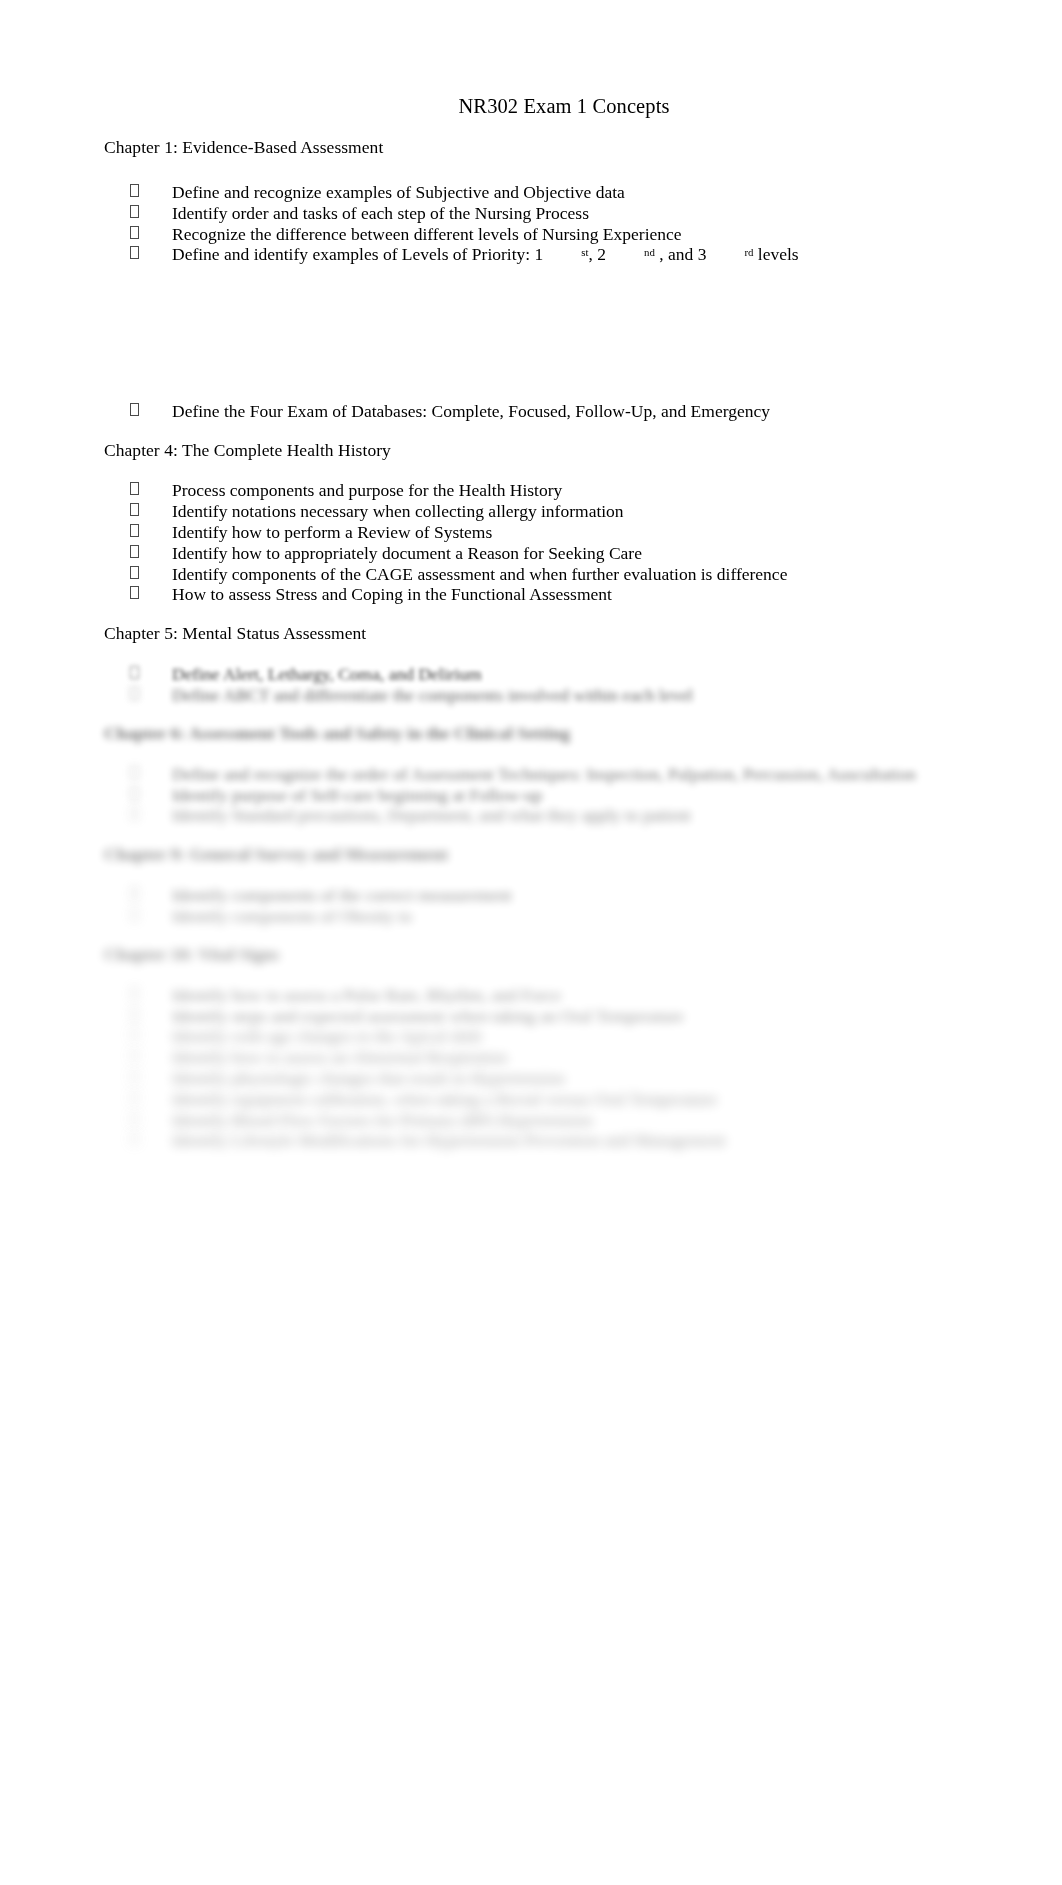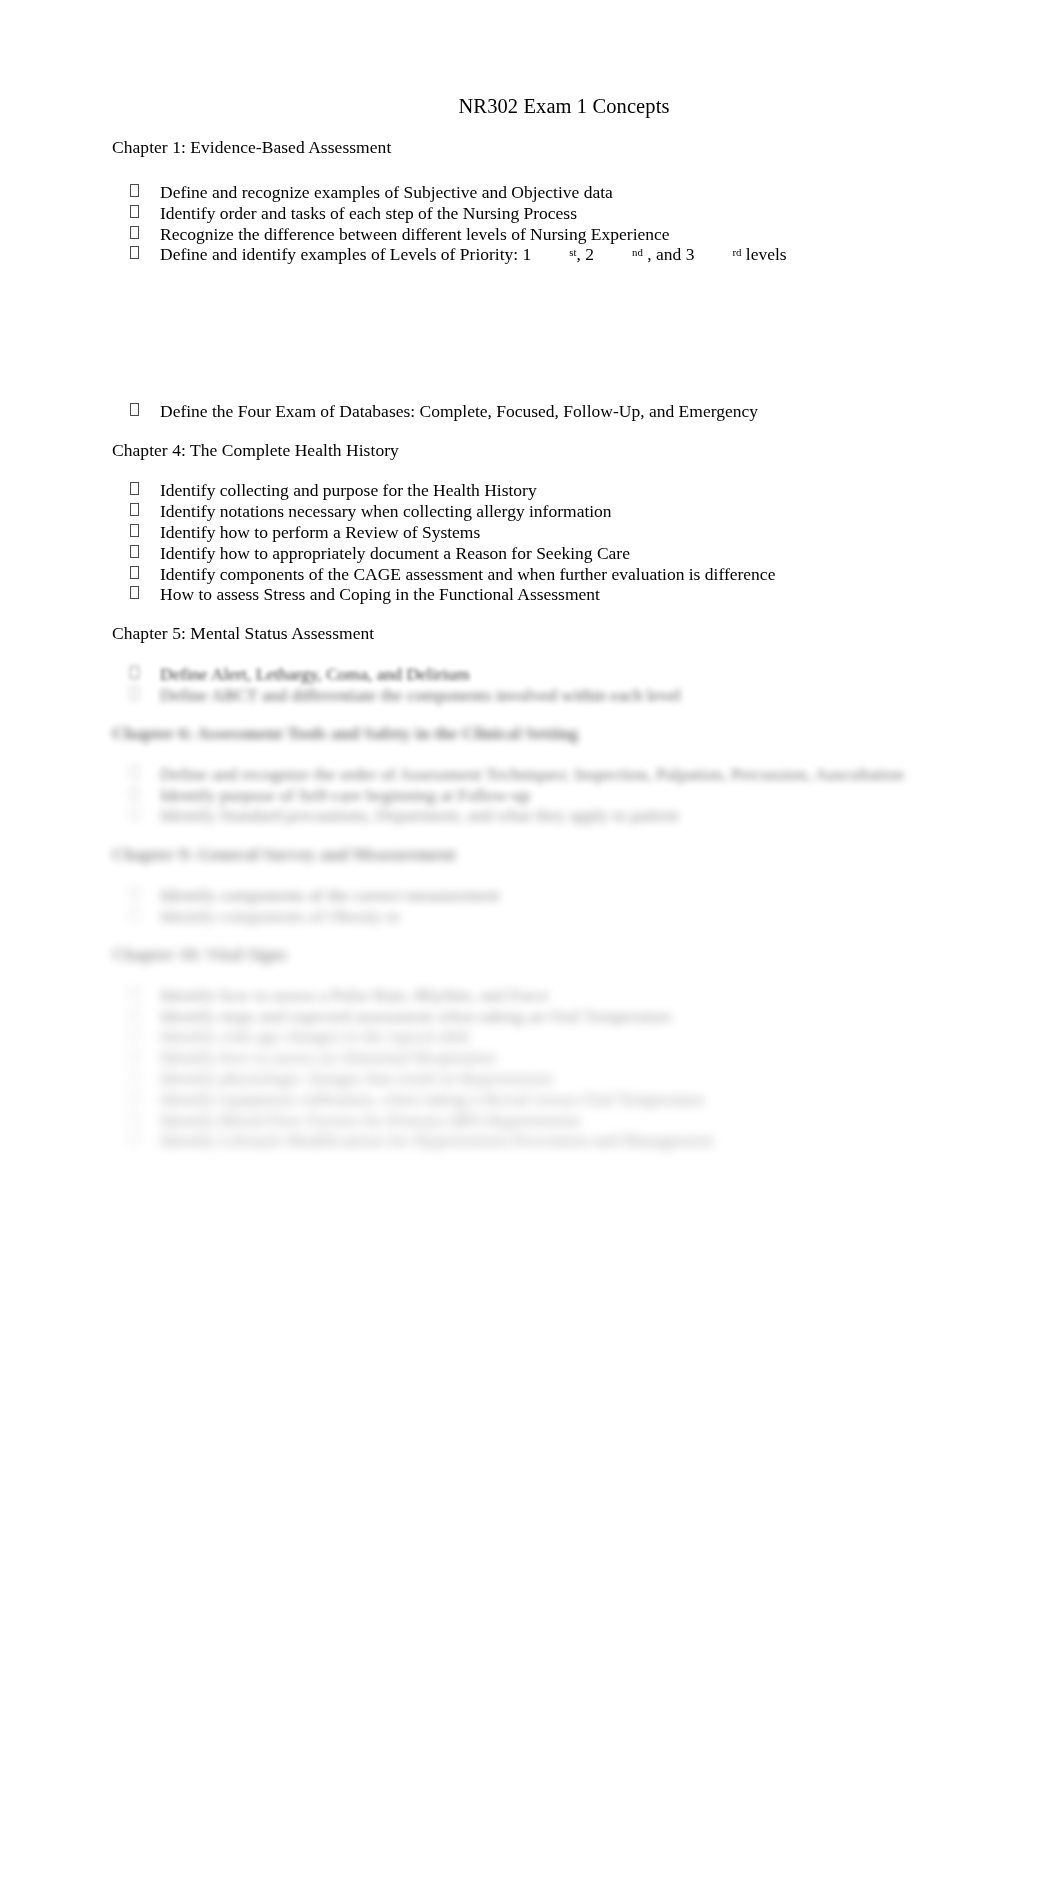--- a/index.html
+++ b/index.html
@@ -38,38 +38,39 @@
     font-size: 20.5px;
     line-height: 1.0;
     margin: 0 0 22px 0;
     padding-left: 130px;
     letter-spacing: 0.1px;
   }
 
   .chapter-heading {
     font-size: 17.5px;
     line-height: 1.0;
-    margin: 0 0 12px 8px;
+    margin: 0 0 12px 0;
     letter-spacing: 0.05px;
   }
 
   ul.bullets {
     list-style: none;
     margin: 0;
     padding: 0;
   }
 
   ul.bullets li {
     display: flex;
     align-items: flex-end;
     font-size: 17.5px;
     line-height: 20.8px;
     margin: 0;
     padding: 0;
     white-space: nowrap;
+    gap: 12px;
   }
 
   .bullet-glyph {
     display: inline-block;
     width: 10px;
     min-width: 10px;
     margin-left: 26px;
     margin-right: 20px;
     font-family: "DejaVu Sans", sans-serif;
     font-size: 13px;
@@ -154,21 +155,21 @@
       </li>
     </ul>
 
     <div class="gap-md"></div>
 
     <div class="chapter-heading">Chapter 4: The Complete Health History</div>
     <div class="gap-xs"></div>
     <ul class="bullets">
       <li>
         <span class="bullet-glyph"></span>
-        <span class="bullet-text">Identify collecting and purpose for the Health History</span>
+        <span class="bullet-text">Process components and purpose for the Health History</span>
       </li>
       <li>
         <span class="bullet-glyph"></span>
         <span class="bullet-text">Identify notations necessary when collecting allergy information</span>
       </li>
       <li>
         <span class="bullet-glyph"></span>
         <span class="bullet-text">Identify how to perform a Review of Systems</span>
       </li>
       <li>

